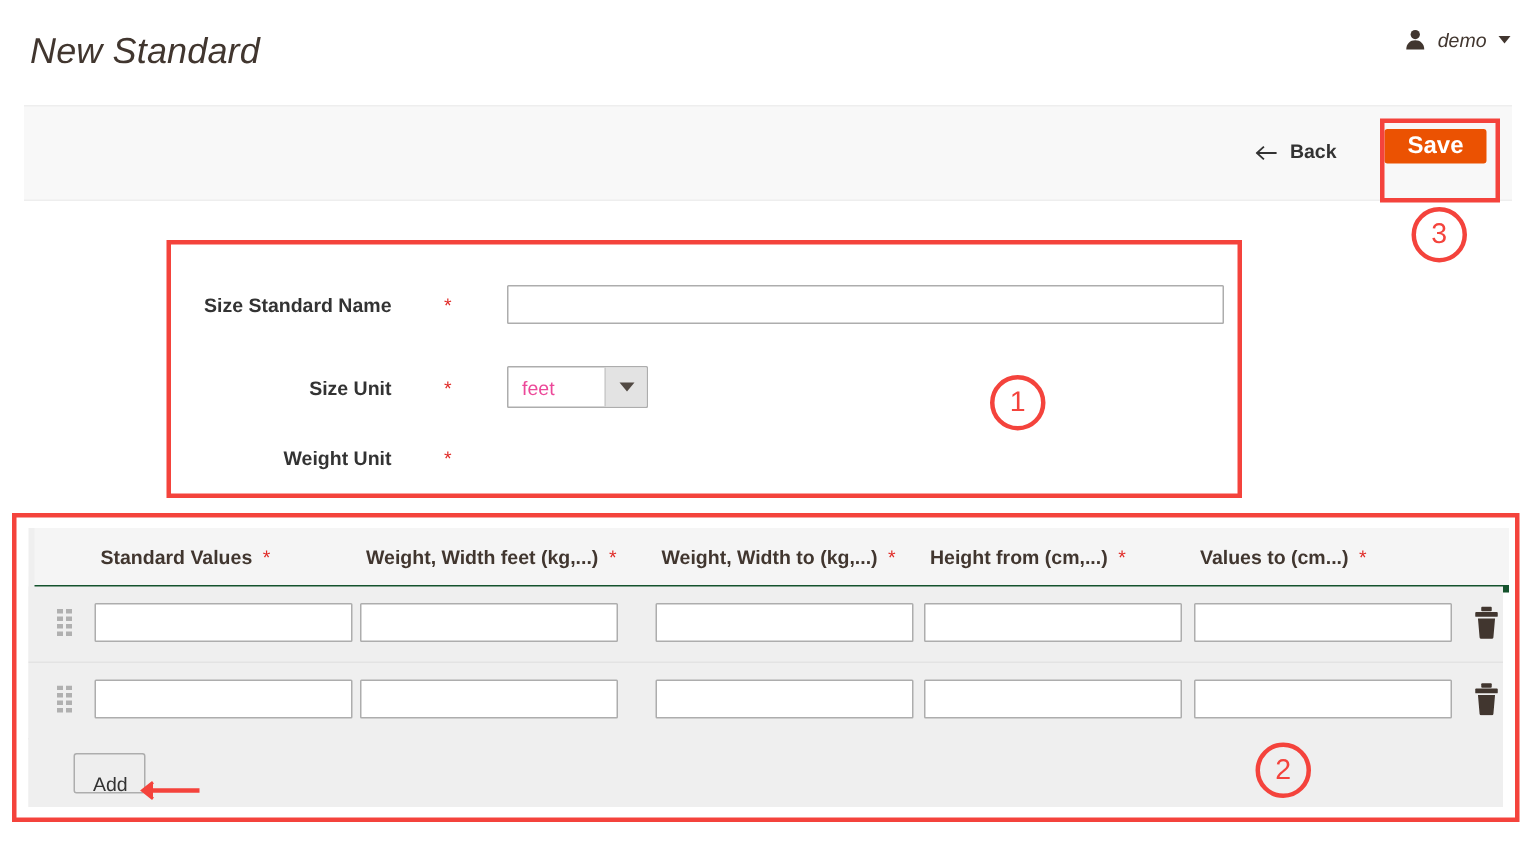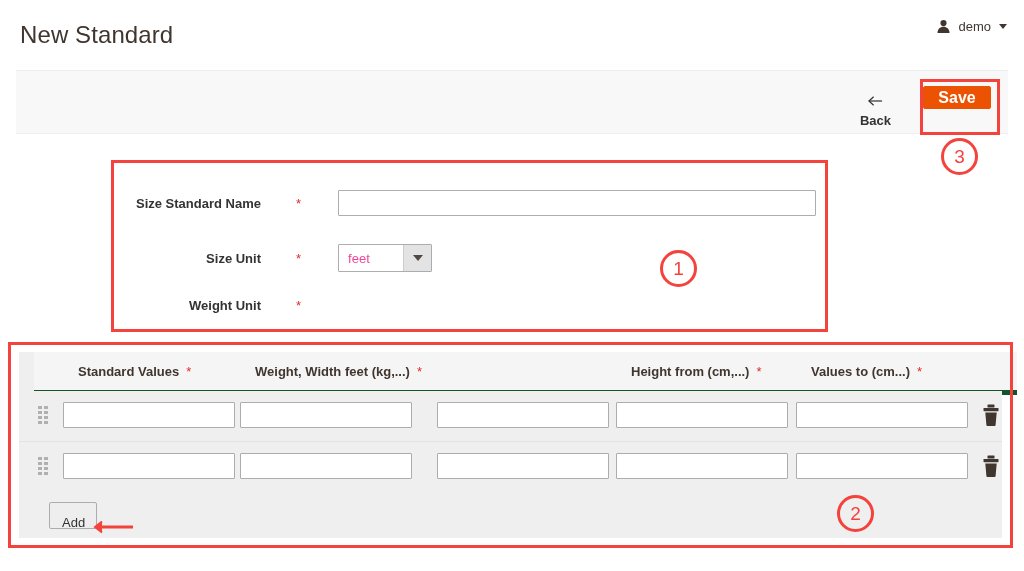--- a/index.html
+++ b/index.html
@@ -16,20 +16,21 @@
     position: relative;
   }
 
   
   .page-header {
     position: absolute;
     left: 0; top: 0;
     width: 1024px;
     height: 70px;
     background: #ffffff;
+    font-style: italic;
   }
   .page-title {
     position: absolute;
     left: 20px;
     top: 20px;
     font-size: 24px;
     font-weight: 400;
     color: #41362f;
     letter-spacing: 0.1px;
     line-height: 30px;
@@ -74,21 +75,20 @@
     box-sizing: border-box;
   }
   .back-link {
     position: absolute;
     right: 117px;
     top: 22px;
     display: flex;
     align-items: center;
     gap: 8px;
     cursor: pointer;
-    flex-direction: column;
   }
   .back-arrow {
     width: 15px;
     height: 12px;
     display: block;
     color: #333333;
   }
   .back-label {
     font-size: 13px;
     font-weight: bold;
@@ -200,21 +200,21 @@
   .grid-inner {
     position: absolute;
     left: 11px;
     top: 10px;
     width: 983px;
     height: 186px;
     background: #efefef;
   }
   .grid-head {
     position: absolute;
-    left: 15px; top: 0;
+    left: 4px; top: 0;
     width: 983px;
     height: 38px;
     background: #f5f5f5;
     border-bottom: 5px solid #14532d;
   }
   .grid-head-cell {
     position: absolute;
     top: 12px;
     font-size: 13px;
     font-weight: bold;
@@ -387,20 +387,23 @@
 
 <div class="grid-panel">
   <div class="grid-inner">
 
     <div class="grid-head">
       <div class="grid-head-cell" style="left:44px;">
         <span>Standard Values</span><span class="req-star">*</span>
       </div>
       <div class="grid-head-cell" style="left:221px;">
         <span>Weight, Width feet (kg,...)</span><span class="req-star">*</span>
+      </div>
+      <div class="grid-head-cell" style="left:418px;">
+        <span>Weight, Width to (kg,...)</span><span class="req-star">*</span>
       </div>
       <div class="grid-head-cell" style="left:597px;">
         <span>Height from (cm,...)</span><span class="req-star">*</span>
       </div>
       <div class="grid-head-cell" style="left:777px;">
         <span>Values to (cm...)</span><span class="req-star">*</span>
       </div>
     </div>
 
     <div class="grid-row" style="top:39px;">

